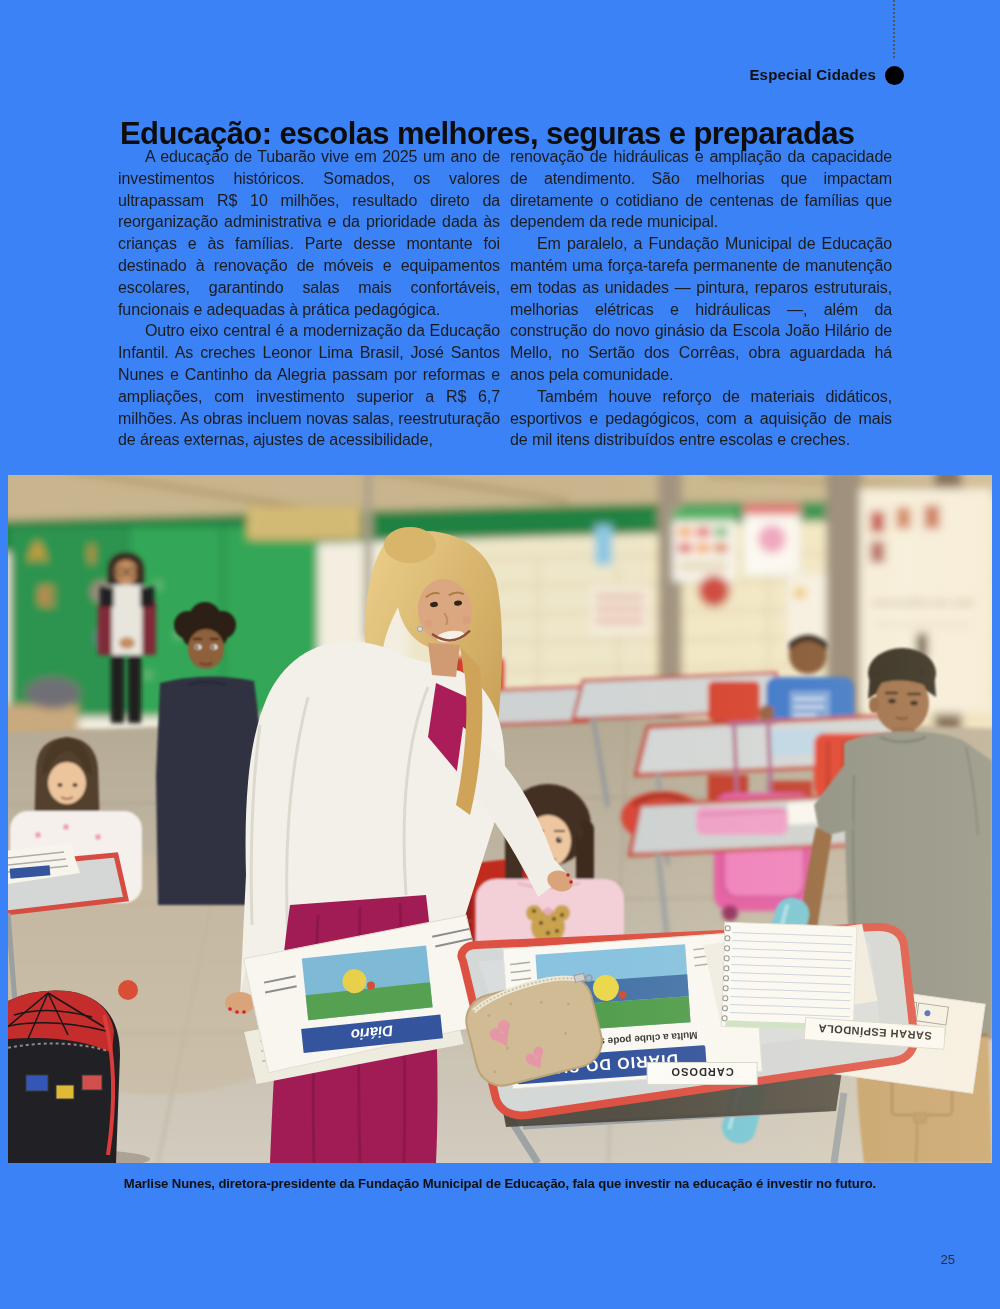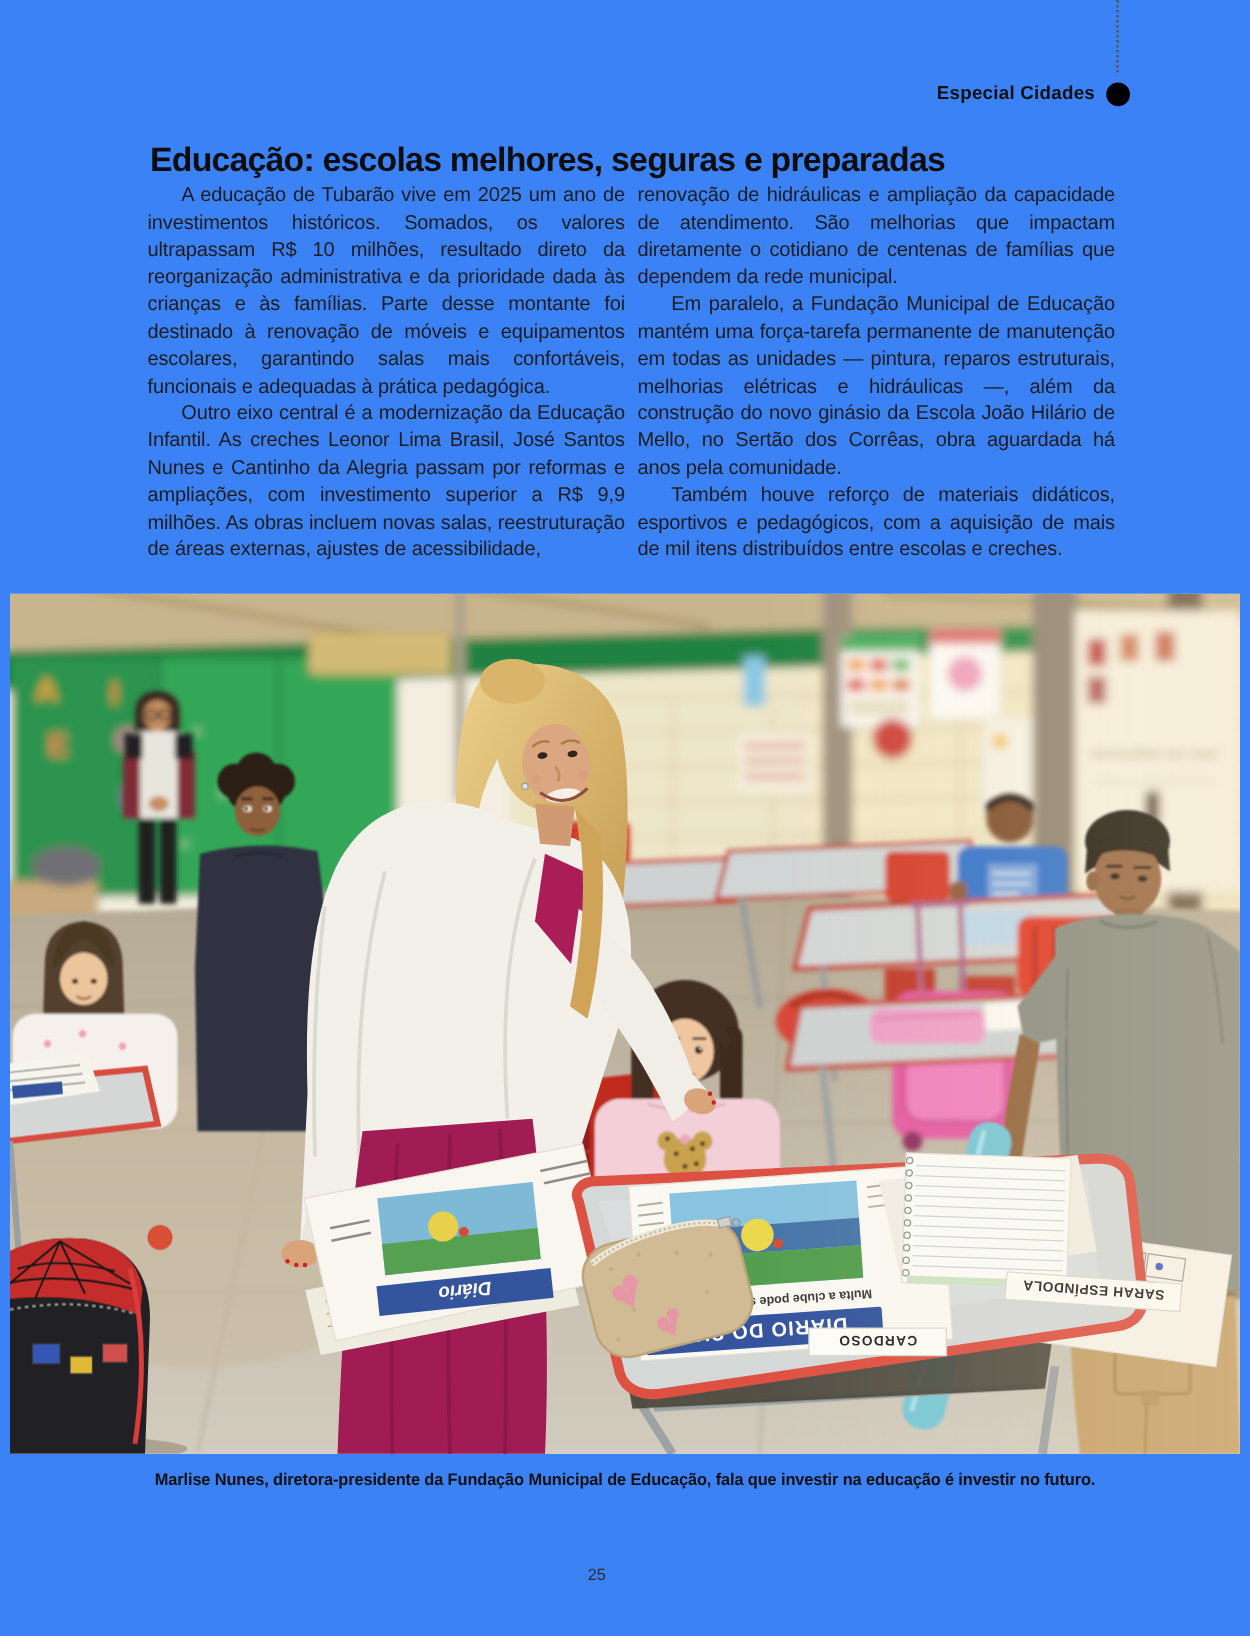--- a/index.html
+++ b/index.html
@@ -14,60 +14,60 @@
   .kicker-dot {
     position:absolute; top:66px; left:885px; width:19px; height:19px;
     border-radius:50%; background:#000;
   }
   .kicker-line {
     position:absolute; top:0; left:893px; height:58px; width:0;
     border-left:2px dotted #555;
   }
   .title {
     position:absolute; left:120px; top:95px; width:780px;
-    font-size:27px; font-weight:bold; color:#0d0d0d; letter-spacing:-.6px;
+    font-size:31px; font-weight:bold; color:#0d0d0d; letter-spacing:-.6px;
   }
   .columns { position:absolute; left:118px; top:146px; width:786px; display:flex; gap:10px; }
   .col {
     width:382px; font-size:16px; line-height:21.8px; text-align:justify;
     color:#1c1c1c; letter-spacing:-.1px;
   }
   .col p { margin:0; }
   .col p.indent { text-indent:27px; }
   .photo {
     position:absolute; left:8px; top:475px; width:984px; height:688px;
     overflow:hidden; background:#ece3c6;
   }
   .photo svg { display:block; width:984px; height:688px; }
   .photo svg text { font-family:"Liberation Sans", sans-serif; }
   .caption {
     position:absolute; left:0; top:1176px; width:1000px; text-align:center;
     font-size:13.5px; font-weight:bold; color:#101010; letter-spacing:-.1px;
     transform:scaleX(.97);
   }
   .pageno {
-    position:absolute; left:0; top:1252px; width:955px; text-align:center;
+    position:absolute; left:0; top:1252px; width:955px; text-align:right;
     font-size:13px; color:#2e2e2e;
   }
 </style>
 </head>
 <body>
 
 <div class="page">
 
   <div class="kicker-line"></div>
   <div class="kicker">Especial Cidades</div>
   <div class="kicker-dot"></div>
 
   <h1 class="title">Educação: escolas melhores, seguras e preparadas</h1>
 
   <div class="columns">
     <div class="col">
       <p class="indent">A educação de Tubarão vive em 2025 um ano de investimentos históricos. Somados, os valores ultrapassam R$ 10 milhões, resultado direto da reorganização administrativa e da prioridade dada às crianças e às famílias. Parte desse montante foi destinado à renovação de móveis e equipamentos escolares, garantindo salas mais confortáveis, funcionais e adequadas à prática pedagógica.</p>
-      <p class="indent">Outro eixo central é a modernização da Educação Infantil. As creches Leonor Lima Brasil, José Santos Nunes e Cantinho da Alegria passam por reformas e ampliações, com investimento superior a R$ 9,9 milhões. As obras incluem novas salas, reestruturação de áreas externas, ajustes de acessibilidade,</p>
+      <p class="indent">Outro eixo central é a modernização da Educação Infantil. As creches Leonor Lima Brasil, José Santos Nunes e Cantinho da Alegria passam por reformas e ampliações, com investimento superior a R$ 6,7 milhões. As obras incluem novas salas, reestruturação de áreas externas, ajustes de acessibilidade,</p>
     </div>
     <div class="col">
       <p>renovação de hidráulicas e ampliação da capacidade de atendimento. São melhorias que impactam diretamente o cotidiano de centenas de famílias que dependem da rede municipal.</p>
       <p class="indent">Em paralelo, a Fundação Municipal de Educação mantém uma força-tarefa permanente de manutenção em todas as unidades — pintura, reparos estruturais, melhorias elétricas e hidráulicas —, além da construção do novo ginásio da Escola João Hilário de Mello, no Sertão dos Corrêas, obra aguardada há anos pela comunidade.</p>
       <p class="indent">Também houve reforço de materiais didáticos, esportivos e pedagógicos, com a aquisição de mais de mil itens distribuídos entre escolas e creches.</p>
     </div>
   </div>
 
   <div class="photo">
     <svg viewBox="0 0 984 688" preserveAspectRatio="none">

